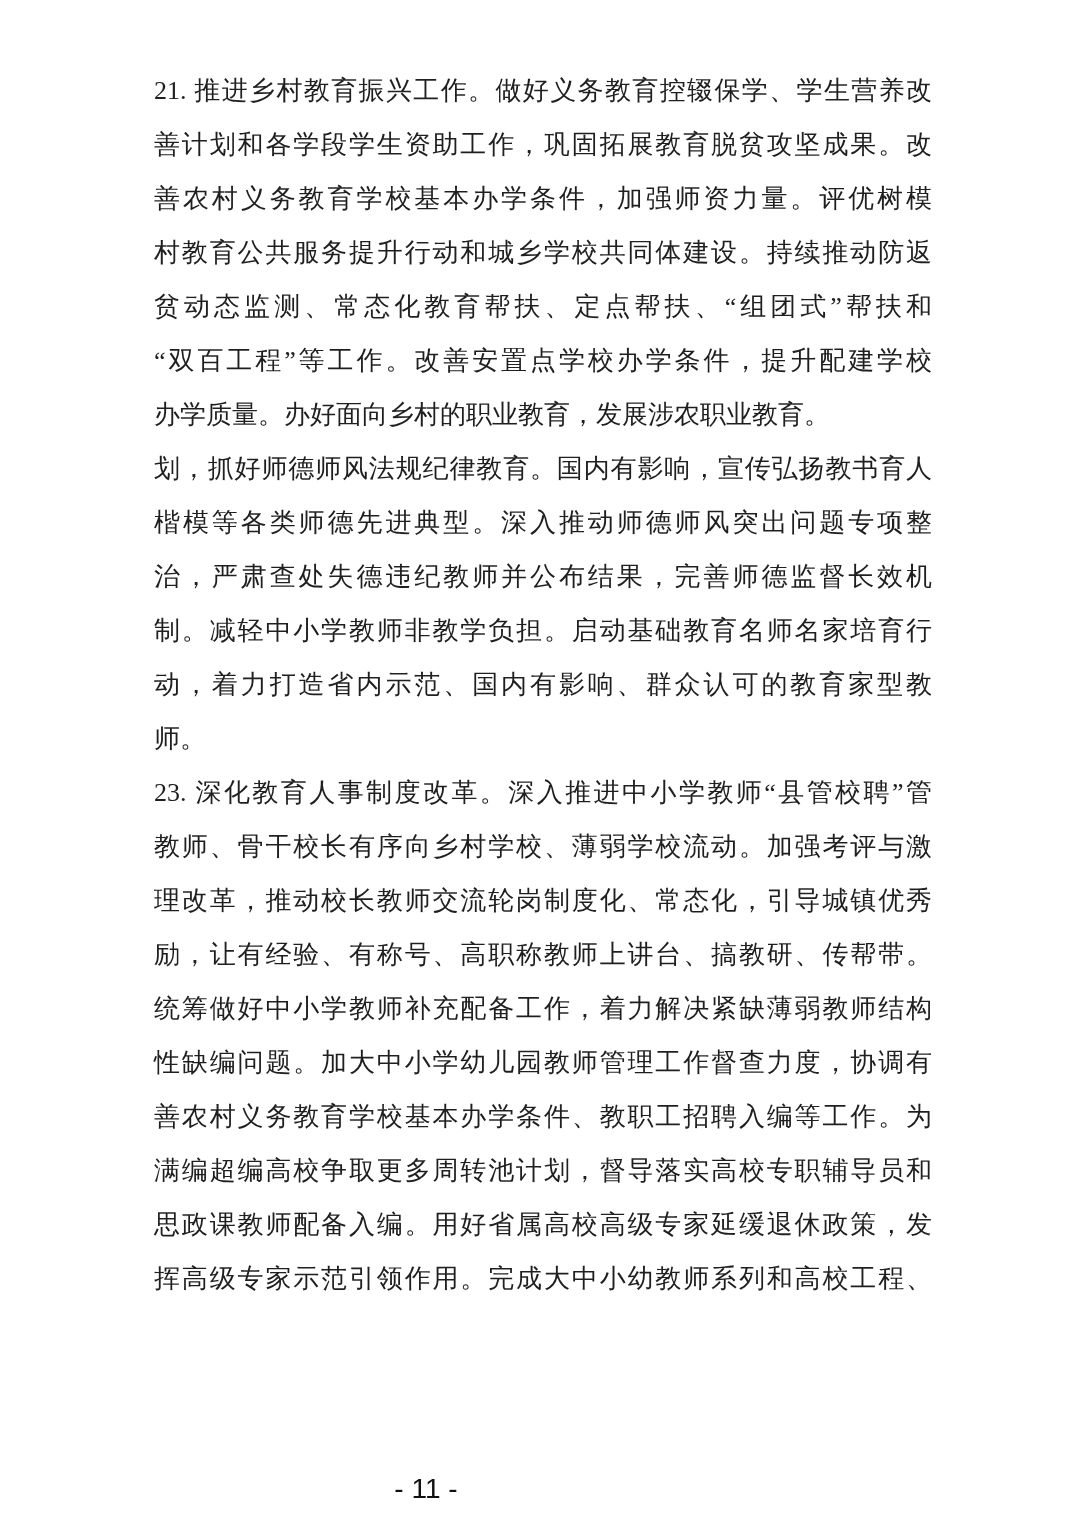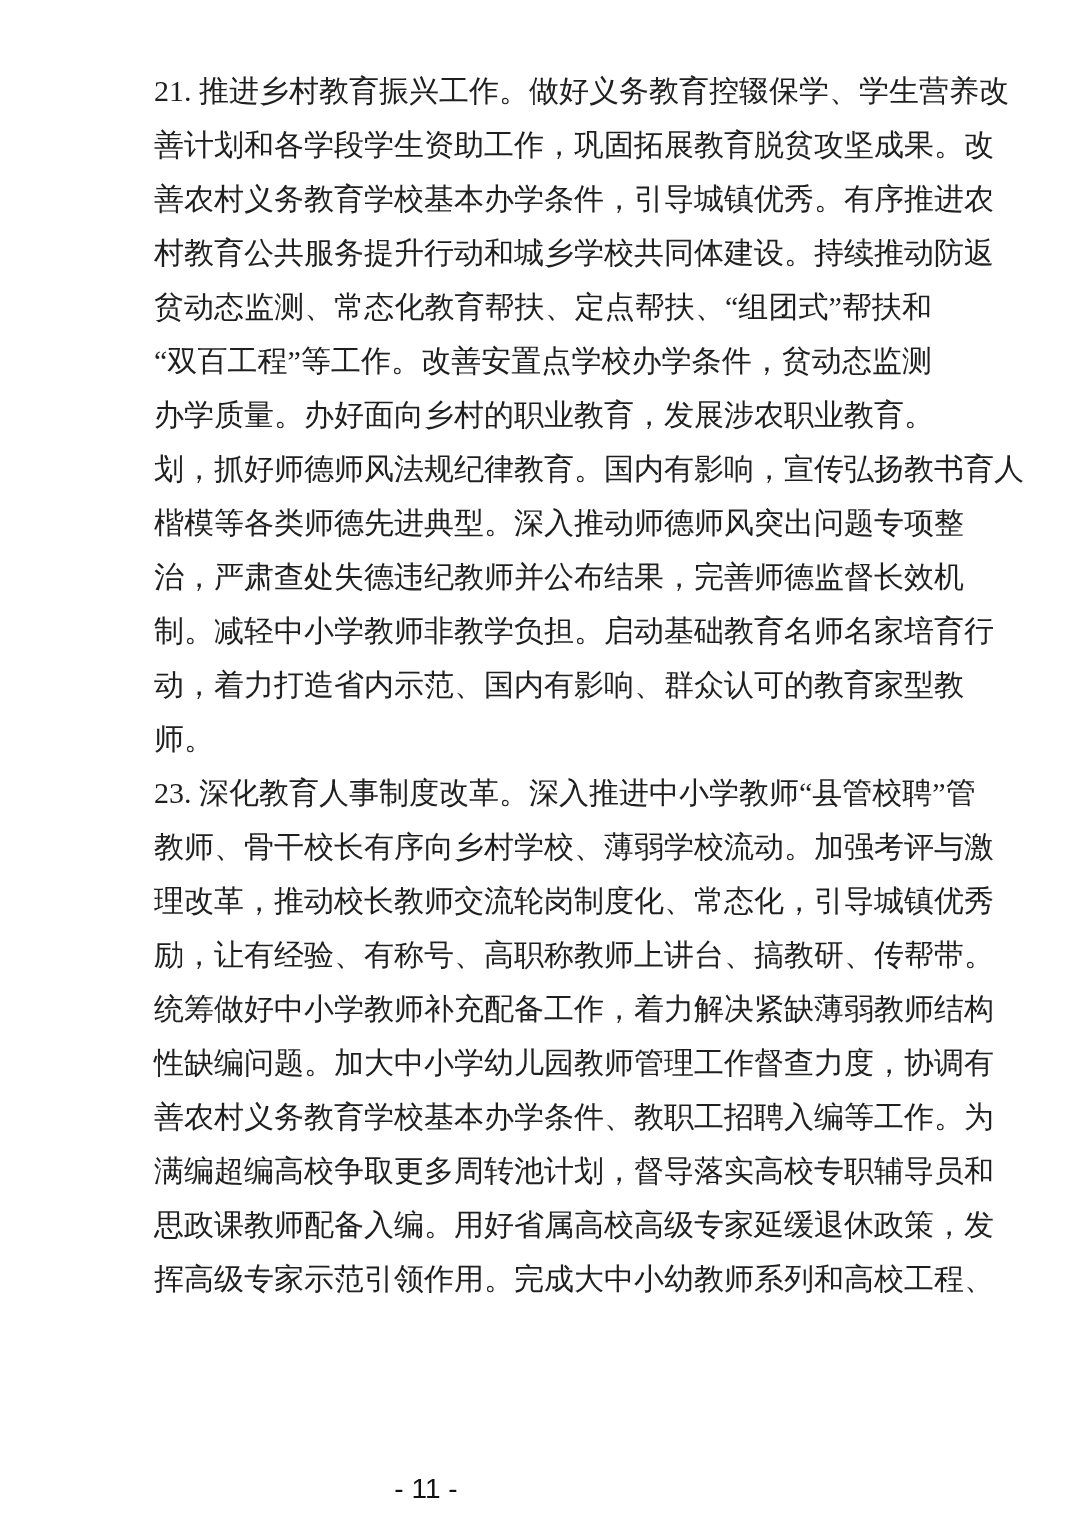--- a/index.html
+++ b/index.html
@@ -20,21 +20,21 @@
     inset: 0;
     background: #ffffff;
   }
   .text-block {
     position: absolute;
     left: 154px;
     top: 64px;
     width: 778px;
   }
   .line {
-    font-size: 30px;
+    font-size: 26px;
     height: 54px;
     line-height: 54px;
     white-space: nowrap;
   }
   
   .just {
     text-align: justify;
     text-align-last: justify;
     text-justify: inter-character;
   }
@@ -58,24 +58,24 @@
 </head>
 <body>
 
 <div class="page">
 
   <div class="text-block">
 
     <div>
       <div class="line just">21. 推进乡村教育振兴工作。做好义务教育控辍保学、学生营养改</div>
       <div class="line just">善计划和各学段学生资助工作，巩固拓展教育脱贫攻坚成果。改</div>
-      <div class="line just">善农村义务教育学校基本办学条件，引导城镇优秀。有序推进农</div>
+      <div class="line just">善农村义务教育学校基本办学条件，加强师资力量。评优树模</div>
       <div class="line just">村教育公共服务提升行动和城乡学校共同体建设。持续推动防返</div>
       <div class="line just">贫动态监测、常态化教育帮扶、定点帮扶、“组团式”帮扶和</div>
-      <div class="line just">“双百工程”等工作。改善安置点学校办学条件，贫动态监测</div>
+      <div class="line just">“双百工程”等工作。改善安置点学校办学条件，提升配建学校</div>
       <div class="line left">办学质量。办好面向乡村的职业教育，发展涉农职业教育。</div>
     </div>
 
 
     <div>
       <div class="line just">划，抓好师德师风法规纪律教育。国内有影响，宣传弘扬教书育人</div>
       <div class="line just">楷模等各类师德先进典型。深入推动师德师风突出问题专项整</div>
       <div class="line just">治，严肃查处失德违纪教师并公布结果，完善师德监督长效机</div>
       <div class="line just">制。减轻中小学教师非教学负担。启动基础教育名师名家培育行</div>
       <div class="line just">动，着力打造省内示范、国内有影响、群众认可的教育家型教</div>

